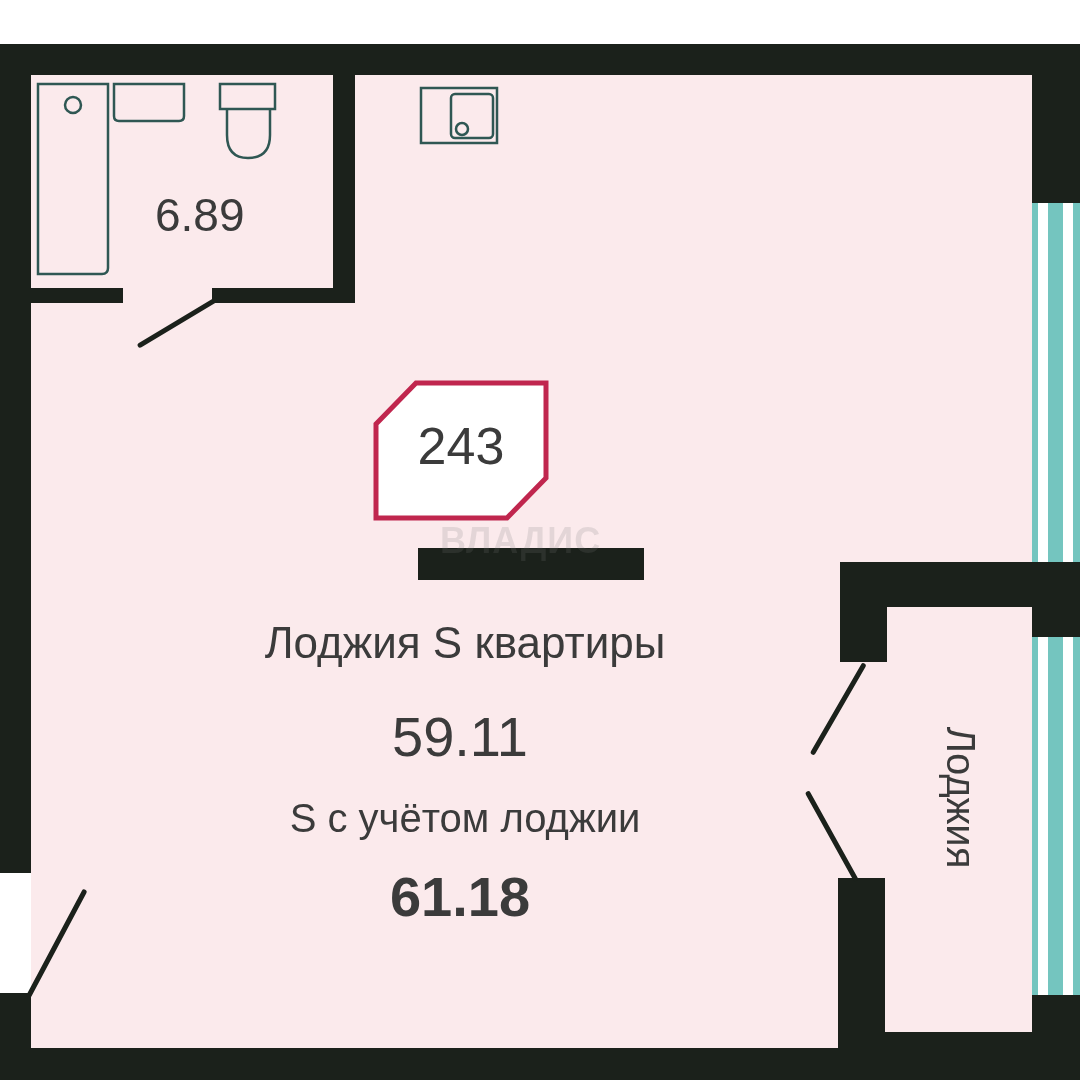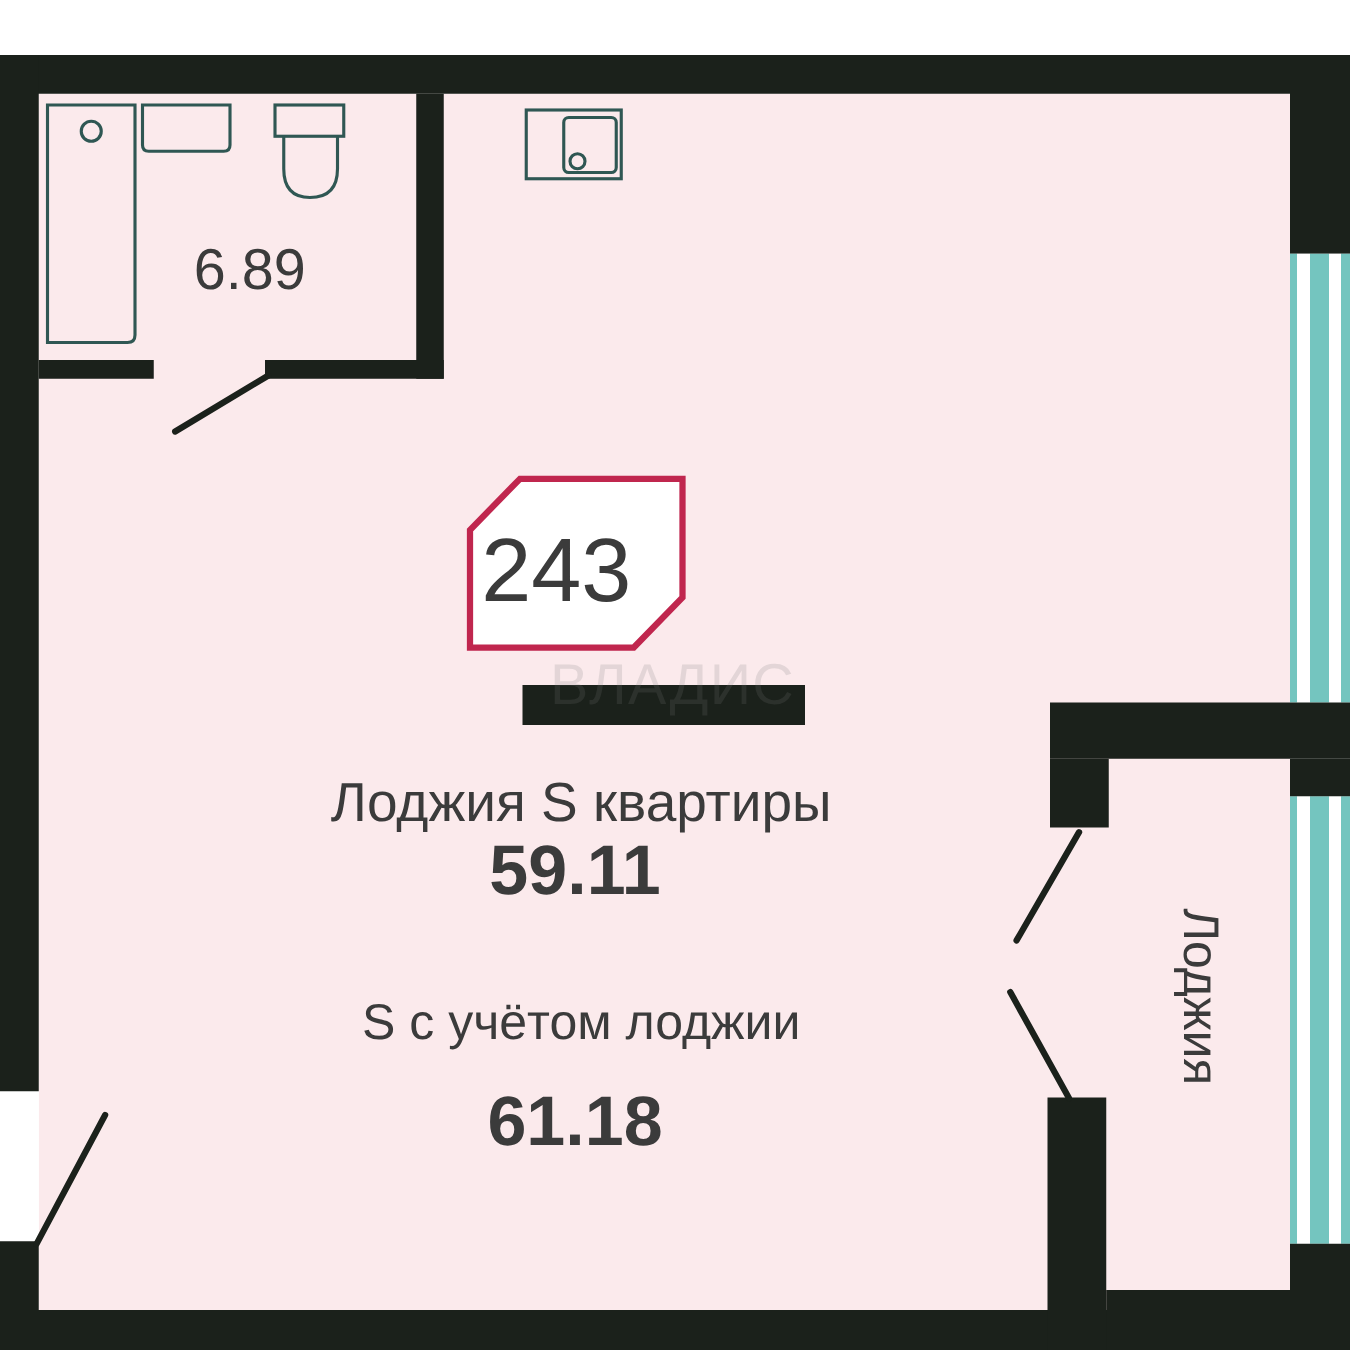--- a/index.html
+++ b/index.html
@@ -31,21 +31,21 @@
 <div class="abs window" style="left:1032px; top:637px; width:48px; height:358px;"></div>
 
 <div class="abs wall" style="left:840px; top:562px; width:240px; height:45px;"></div>
 <div class="abs wall" style="left:1032px; top:607px; width:48px; height:30px;"></div>
 <div class="abs wall" style="left:840px; top:607px; width:47px; height:55px;"></div>
 <div class="abs wall" style="left:838px; top:878px; width:47px; height:202px;"></div>
 <div class="abs wall" style="left:885px; top:1032px; width:195px; height:48px;"></div>
 <div class="abs wall" style="left:1032px; top:995px; width:48px; height:85px;"></div>
 
 <div class="abs wall" style="left:418px; top:548px; width:226px; height:32px;"></div>
-<div class="abs" style="left:440px; top:520px; font-size:46px; font-weight:normal; color:rgba(120,120,120,0.18); letter-spacing:1px;text-align:right;">ВЛАДИС</div>
+<div class="abs" style="left:440px; top:520px; font-size:36px; font-weight:bold; color:rgba(120,120,120,0.18); letter-spacing:1px;text-align:right;">ВЛАДИС</div>
 
 <div class="door-line" style="left:138px; top:344px; width:92px; transform:rotate(-31deg);"></div>
 <div class="door-line" style="left:812px; top:752px; width:105px; transform:rotate(-60deg);"></div>
 <div class="door-line" style="left:807px; top:789px; width:102px; transform:rotate(61deg);"></div>
 <div class="door-line" style="left:28px; top:995px; width:122px; transform:rotate(-62deg);"></div>
 
 <svg class="abs" style="left:0; top:0;" width="360" height="300" viewBox="0 0 360 300">
   <g fill="none" stroke="#2f5753" stroke-width="2.5">
     <path d="M38 84 H108 V268 Q108 274 102 274 H38 Z"></path>
     <circle cx="73" cy="105" r="8"></circle>
@@ -61,20 +61,20 @@
     <rect x="33" y="9" width="42" height="44" rx="4"></rect>
     <circle cx="44" cy="44" r="6"></circle>
   </g>
 </svg>
 
 <div class="abs label" style="left:155px; top:188px; font-size:46px;">6.89</div>
 
 <svg class="abs" style="left:372px; top:380px;" width="180" height="144" viewBox="0 0 180 144">
   <polygon points="44,3 174,3 174,98 135,138 4,138 4,44" fill="#ffffff" stroke="#c0264e" stroke-width="5"></polygon>
 </svg>
-<div class="abs label" style="left:360px; top:416px; width:170px; font-size:72px;">243</div>
+<div class="abs label" style="left:376px; top:416px; width:170px; font-size:52px;">243</div>
 
 <div class="abs label" style="left:200px; top:618px; width:530px; font-size:44px;">Лоджия S квартиры</div>
-<div class="abs label" style="left:200px; top:663px; width:520px; font-size:56px; font-weight:bold;">59.11</div>
+<div class="abs label" style="left:200px; top:704px; width:520px; font-size:56px; font-weight:normal;">59.11</div>
 <div class="abs label" style="left:200px; top:796px; width:530px; font-size:40px;">S с учётом лоджии</div>
 <div class="abs label" style="left:200px; top:864px; width:520px; font-size:56px; font-weight:bold;">61.18</div>
 
 <div class="abs label" style="left:860px; top:800px; width:200px; font-size:40px; transform:translate(-0px,-25px) rotate(90deg); transform-origin:center;">Лоджия</div>
 
 </body></html>

